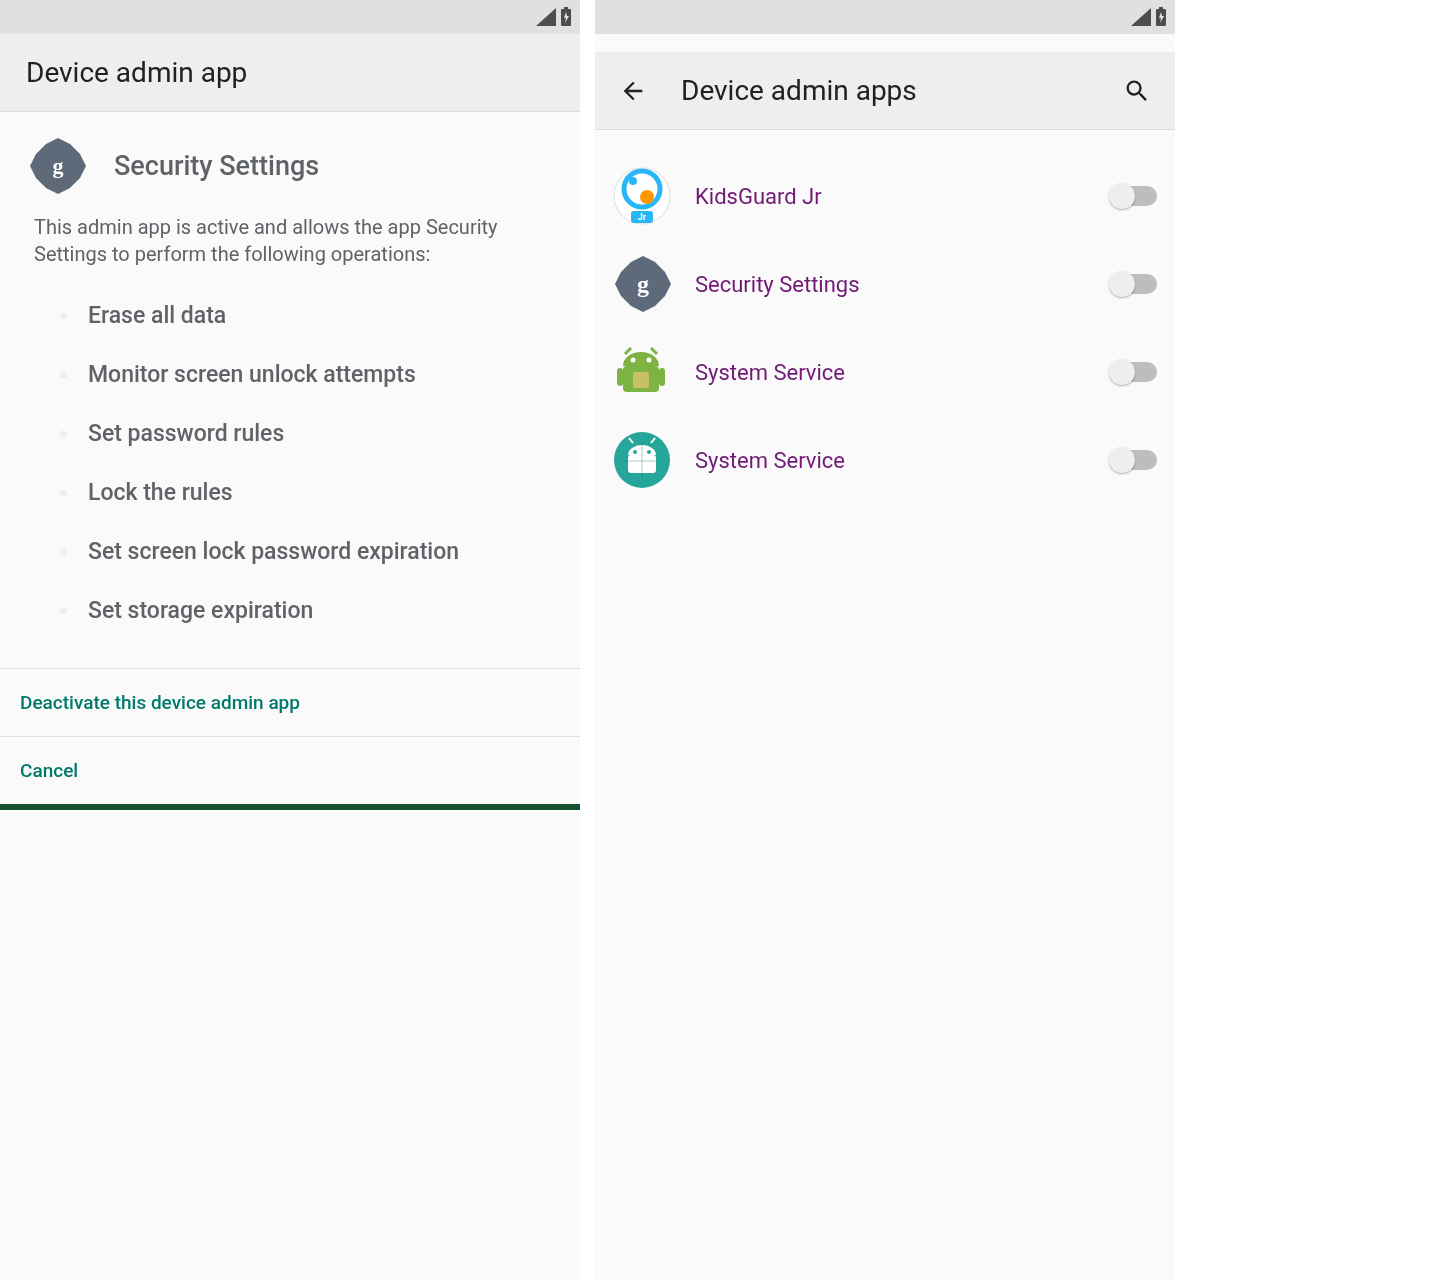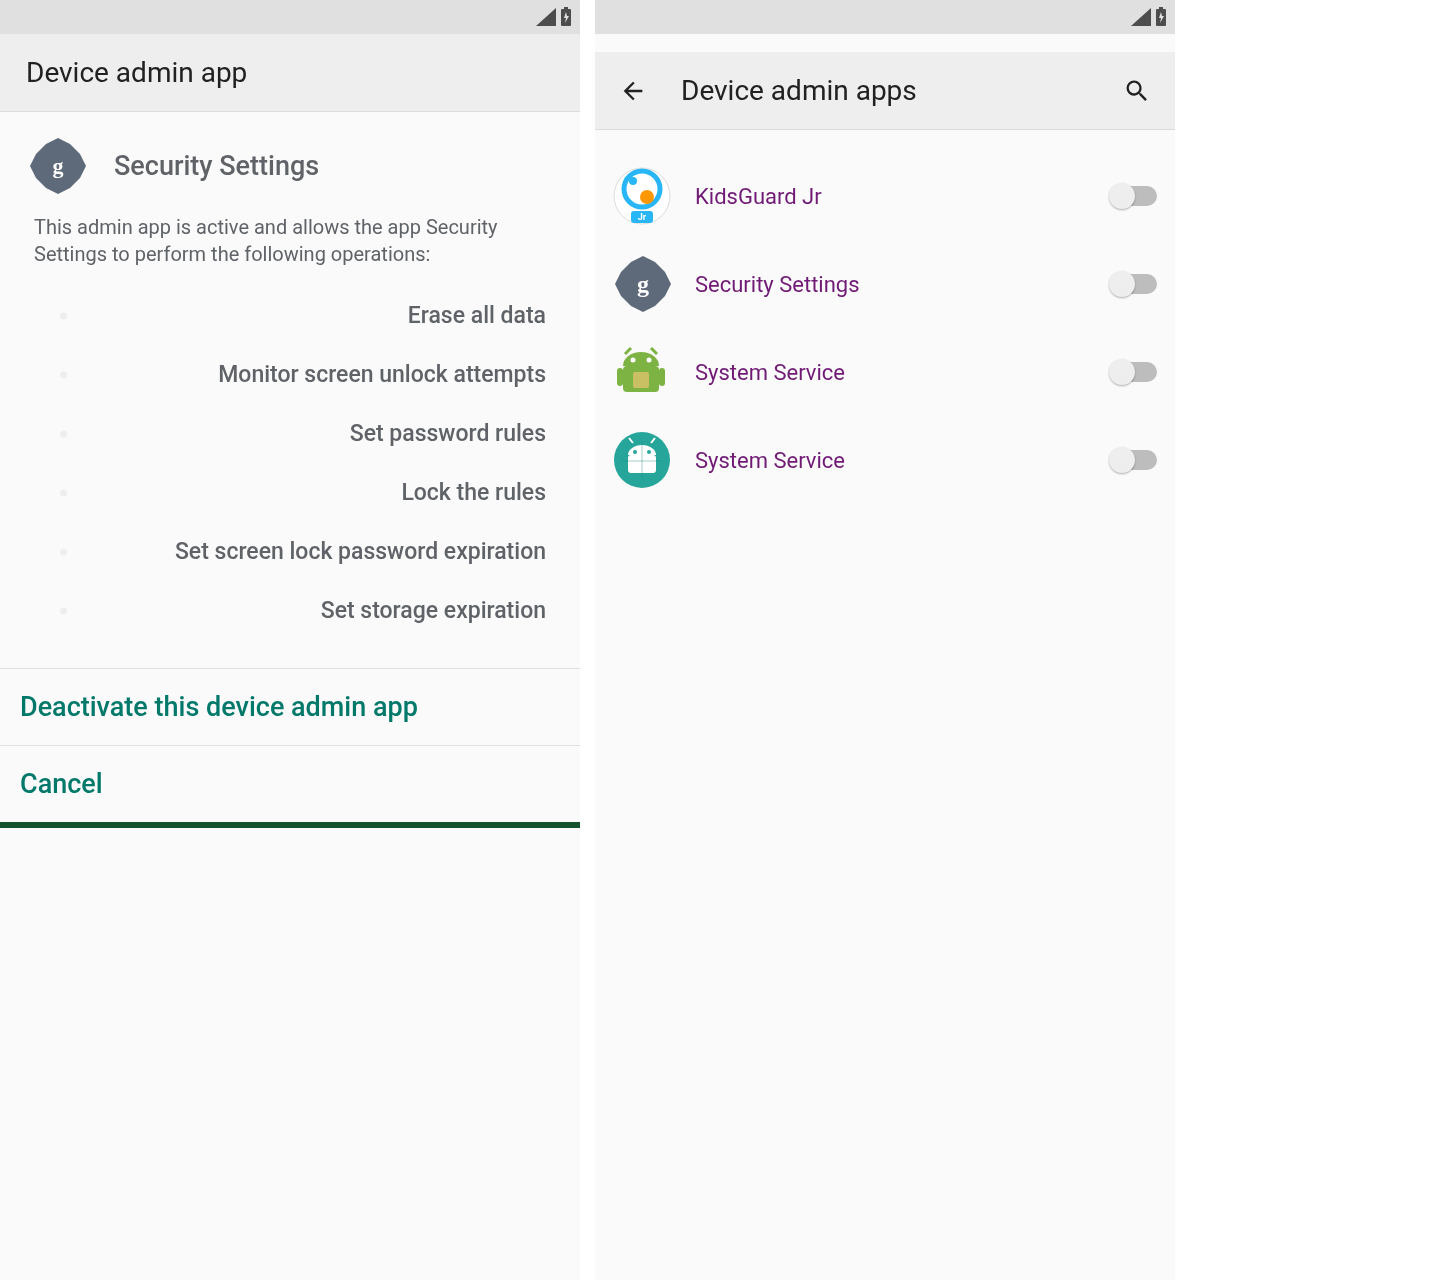--- a/index.html
+++ b/index.html
@@ -68,42 +68,41 @@
     }
     .description {
       padding: 8px 34px 18px 34px;
       font-size: 20px;
       line-height: 1.35;
       color: #5f6368;
     }
     .perm-list {
       list-style: none;
       padding: 0 34px 28px 60px;
-      text-align: right;
     }
     .perm-list li {
       position: relative;
       padding: 16px 0 16px 28px;
       font-size: 23px;
       font-weight: 500;
       color: #5f6368;
     }
     .perm-list li::before {
       content: "";
       position: absolute;
       left: 0; top: 50%;
       width: 7px; height: 7px;
       border-radius: 50%;
       background: #eeeeee;
       transform: translateY(-50%);
     }
     .action-row {
       border-top: 1px solid #e0e0e0;
       padding: 22px 20px;
-      font-size: 27px;
+      font-size: 19px;
       font-weight: 500;
       color: #00796b;
       cursor: pointer;
     }
     .action-row:last-of-type { border-bottom: 6px solid #14532d; }
 
     
     .admin-list { padding-top: 4px; }
     .admin-item {
       display:flex; align-items:center;

